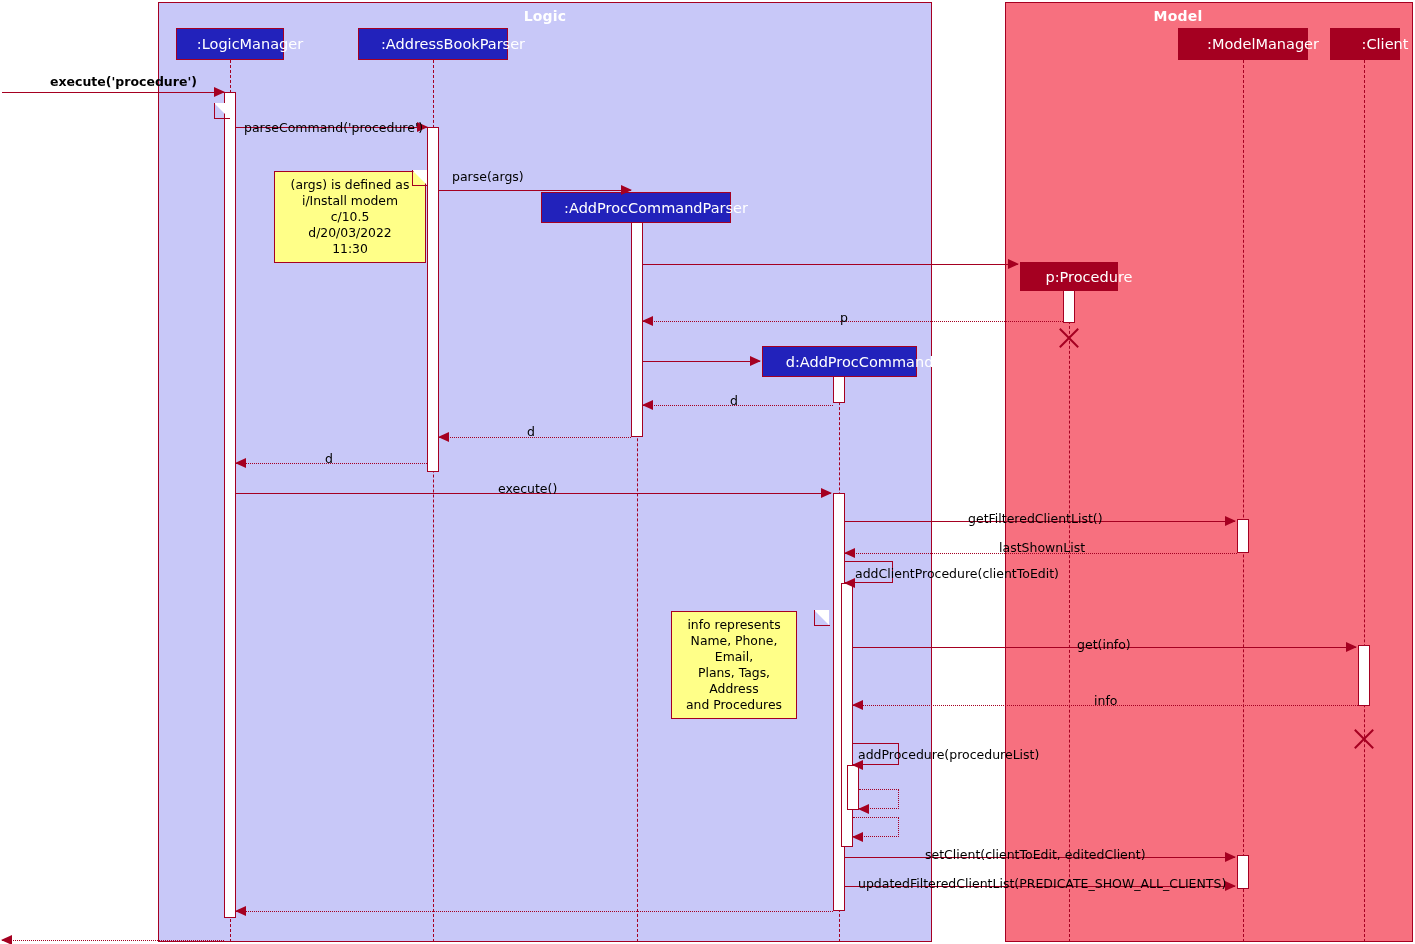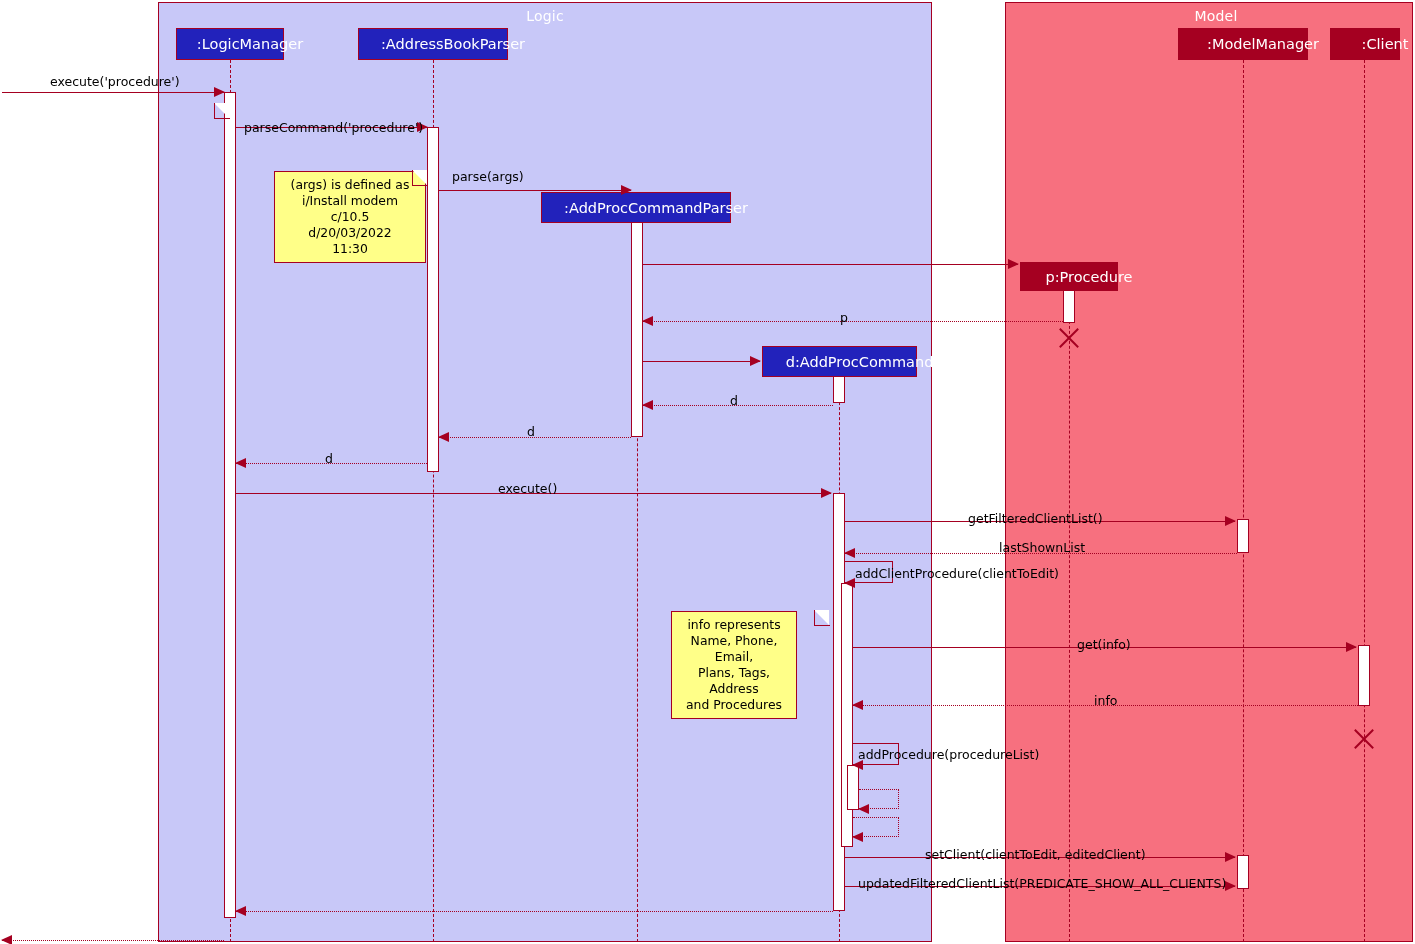--- a/index.html
+++ b/index.html
@@ -1,21 +1,21 @@
 <!DOCTYPE html>
 <html><head>
 <meta charset="utf-8">
 <style>
   html,body{margin:0;padding:0;background:#ffffff;}
   body{font-family:"DejaVu Sans","Liberation Sans",sans-serif;}
   #canvas{position:relative;width:1415px;height:944px;background:#ffffff;overflow:hidden;}
 
   
   .group{position:absolute;box-sizing:border-box;border:1.5px solid #a50021;}
-  .group-title{position:absolute;color:#ffffff;font-weight:normal;font-size:14px;
+  .group-title{position:absolute;color:#ffffff;font-weight:bold;font-size:14px;
                text-align:center;letter-spacing:.2px;}
 
   
   .participant{position:absolute;box-sizing:border-box;color:#ffffff;
                font-size:14.5px;text-align:center;white-space:nowrap;
                border:1.5px solid #a50021;display:flex;align-items:center;
                justify-content:center;padding-left:40px;}
   .p-logic{background:#2222bb;}
   .p-model{background:#a50021;}
 
@@ -56,21 +56,21 @@
         box-sizing:border-box;font-size:12.4px;color:#000;text-align:center;
         line-height:16px;padding:5px 8px;white-space:pre-line;}
 </style>
 </head>
 <body>
 
 <div id="canvas">
     <div class="group" style="left: 158px; top: 2px; width: 774px; height: 940px; background: rgb(200, 200, 248);"></div>
     <div class="group-title" style="left: 158px; top: 8px; width: 774px;">Logic</div>
     <div class="group" style="left: 1005px; top: 2px; width: 408px; height: 940px; background: rgb(247, 112, 127);"></div>
-    <div class="group-title" style="left: 1049px; top: 8px; width: 334px;">Model</div>
+    <div class="group-title" style="left: 1011px; top: 8px; width: 334px;">Model</div>
     <div class="lifeline" style="left: 230px; top: 60px; height: 882px;"></div>
     <div class="lifeline" style="left: 433px; top: 60px; height: 882px;"></div>
     <div class="lifeline" style="left: 637px; top: 223px; height: 719px;"></div>
     <div class="lifeline" style="left: 839px; top: 377px; height: 565px;"></div>
     <div class="lifeline" style="left: 1069px; top: 291px; height: 651px;"></div>
     <div class="lifeline" style="left: 1243px; top: 60px; height: 882px;"></div>
     <div class="lifeline" style="left: 1364px; top: 60px; height: 882px;"></div>
     <div class="activation" style="left: 224px; top: 92px; width: 12px; height: 826px;"></div>
     <div class="activation" style="left: 427px; top: 127px; width: 12px; height: 345px;"></div>
     <div class="activation" style="left: 631px; top: 222px; width: 12px; height: 215px;"></div>
@@ -98,21 +98,21 @@
       <span>p:Procedure</span>
     </div>
     <div class="participant p-model" style="left: 1178px; top: 28px; width: 130px; height: 32px;">
       <span>:ModelManager</span>
     </div>
     <div class="participant p-model" style="left: 1330px; top: 28px; width: 70px; height: 32px;">
       <span>:Client</span>
     </div>
     <div class="msg-line" style="left: 2px; top: 92px; width: 222px;"></div>
     <div class="arrow arrow-r" style="left: 214px; top: 87px;"></div>
-    <div class="msg-label" style="left: 50px; top: 74px;">execute('procedure')</div>
+    <div class="msg-label" style="left: 50px; top: 74px; font-weight: bold;">execute('procedure')</div>
     <div class="msg-line" style="left: 236px; top: 127px; width: 191px;"></div>
     <div class="arrow arrow-r" style="left: 417px; top: 122px;"></div>
     <div class="msg-label" style="left: 244px; top: 120px;">parseCommand('procedure')</div>
     <div class="msg-line" style="left: 439px; top: 190px; width: 192px;"></div>
     <div class="arrow arrow-r" style="left: 621px; top: 185px;"></div>
     <div class="msg-label" style="left: 452px; top: 169px;">parse(args)</div>
     <div class="msg-line" style="left: 643px; top: 264px; width: 375px;"></div>
     <div class="arrow arrow-r" style="left: 1008px; top: 259px;"></div>
     <div class="msg-line dotted" style="left: 643px; top: 321px; width: 420px;"></div>
     <div class="arrow arrow-l" style="left: 642px; top: 316px;"></div>

